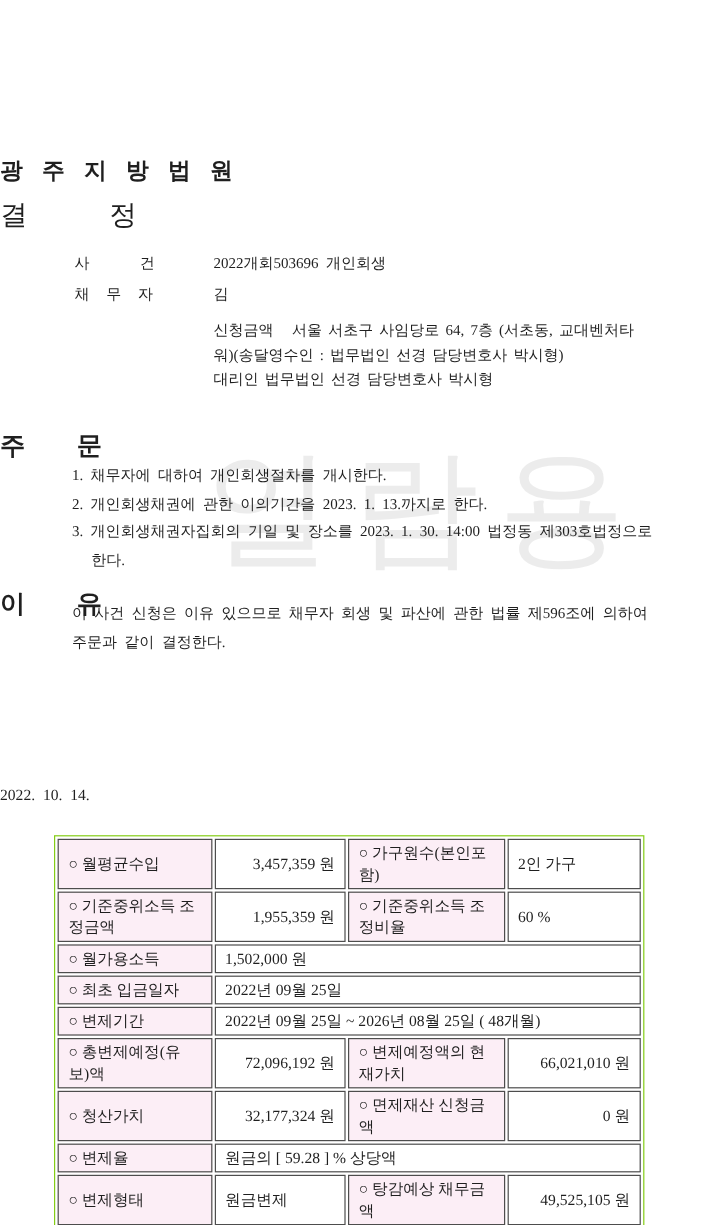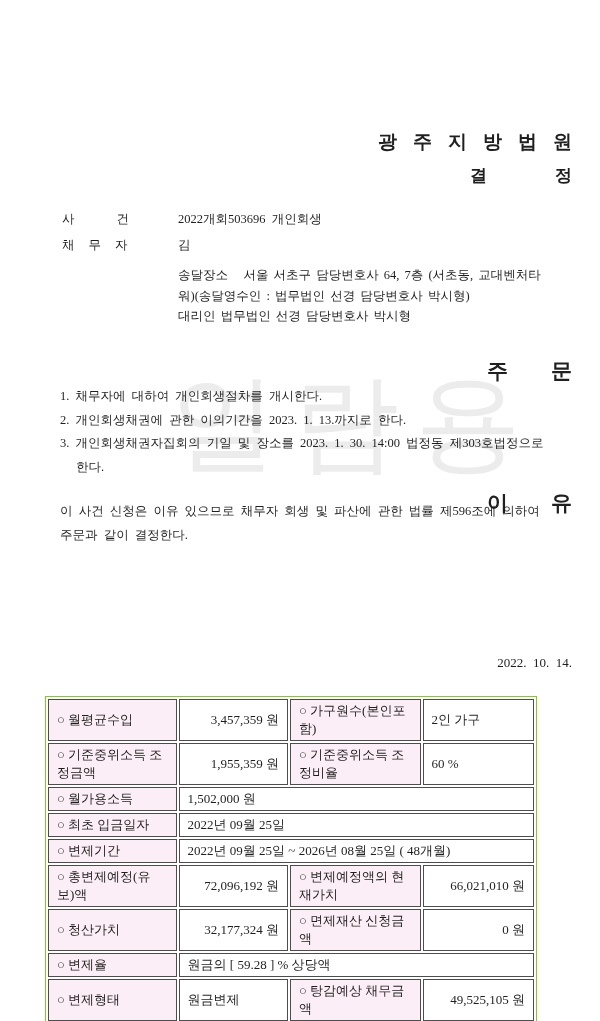--- a/index.html
+++ b/index.html
@@ -6,21 +6,21 @@
   html, body { background: #ffffff; }
   body { font-family: "Liberation Serif", "DejaVu Serif", serif; color: #1f1f1f; }
   .page {
     position: relative;
     width: 600px;
     height: 1021px;
     background: #ffffff;
     overflow: hidden;
   }
   .abs { position: absolute; }
-  .center { left: 0; width: 572px; text-align: right; }
+  .center { left: 0; width: 572px; text-align: left; }
 
   .watermark {
     position: absolute;
     left: 171px;
     top: 352px;
     font-size: 106px;
     letter-spacing: 16px;
     color: rgba(100, 100, 100, 0.12);
     white-space: nowrap;
     z-index: 0;
@@ -30,22 +30,22 @@
   .court-title {
     top: 129px;
     font-size: 19px;
     font-weight: bold;
     letter-spacing: 16px;
   }
   .court-title span { margin-right: -16px; }
 
   .doc-type {
     top: 164px;
-    font-size: 17px;
-    font-weight: bold;
+    font-size: 23px;
+    font-weight: normal;
     letter-spacing: 68px;
   }
   .doc-type span { margin-right: -68px; }
 
   .meta-label {
     left: 62px;
     font-size: 12.5px;
     white-space: nowrap;
   }
   .ls-case { letter-spacing: 42px; }
@@ -143,21 +143,21 @@
   <div class="abs center court-title"><span>광주지방법원</span></div>
 
   <div class="abs center doc-type"><span>결정</span></div>
 
   <div class="abs meta-label ls-case" style="top: 211px; text-align: center;">사건</div>
   <div class="abs meta-value" style="top: 211px;">2022개회503696  개인회생</div>
 
   <div class="abs meta-label ls-debtor" style="top: 237px;">채무자</div>
   <div class="abs meta-value" style="top: 237px;">김</div>
 
-  <div class="abs address">송달장소   서울 서초구 담당변호사 64, 7층 (서초동, 교대벤처타
+  <div class="abs address">신청금액   서울 서초구 사임당로 64, 7층 (서초동, 교대벤처타
 워)(송달영수인 : 법무법인 선경 담당변호사 박시형)
 대리인 법무법인 선경 담당변호사 박시형</div>
 
   <div class="abs center section-heading heading-jumun"><span>주문</span></div>
 
   <div class="abs order-list">
     <div class="order-item">1. 채무자에 대하여 개인회생절차를 개시한다.</div>
     <div class="order-item">2. 개인회생채권에 관한 이의기간을 2023. 1. 13.까지로 한다.</div>
     <div class="order-item">3. 개인회생채권자집회의 기일 및 장소를 2023. 1. 30. 14:00 법정동 제303호법정으로
 한다.</div>

